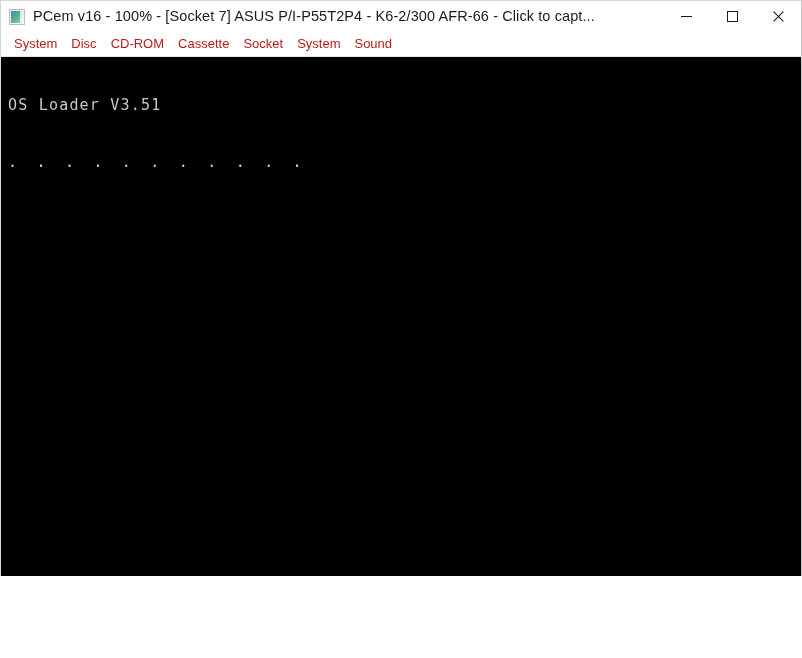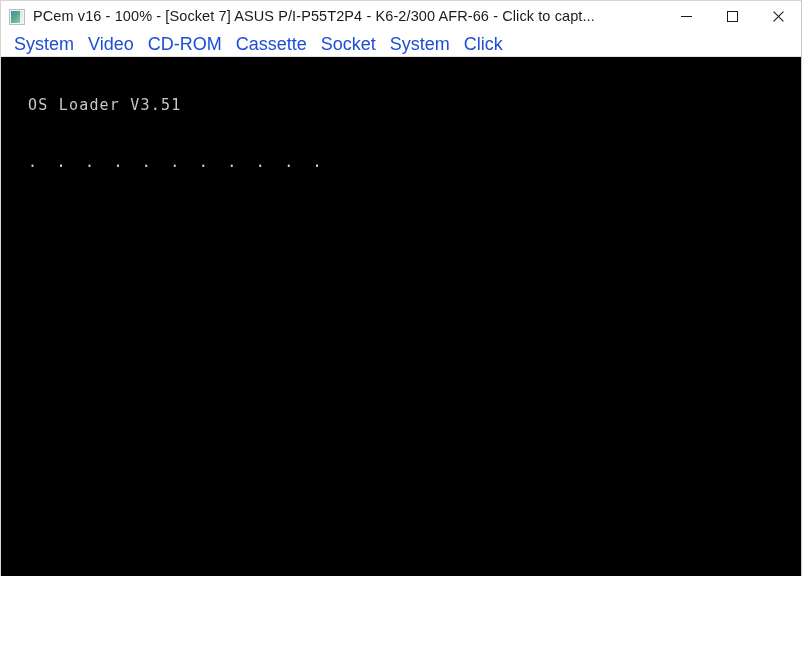--- a/index.html
+++ b/index.html
@@ -105,22 +105,22 @@
     min-height: 25px;
     background: #ffffff;
     border-bottom: 1px solid #e3e3e3;
     display: flex;
     align-items: center;
     padding-left: 6px;
     box-sizing: border-box;
     user-select: none;
   }
   .menu-item {
-    font-size: 18px;
-    color: #1d4ed8;
+    font-size: 13px;
+    color: #b91c1c;
     padding: 0 7px;
     line-height: 24px;
     height: 24px;
     white-space: nowrap;
     cursor: default;
   }
 
   
   #screen {
     flex: 1 1 auto;
@@ -134,21 +134,20 @@
     position: absolute;
     left: 0;
     top: 1px;
     font-family: "DejaVu Sans Mono", "Liberation Mono", monospace;
     font-size: 15px;
     line-height: 19px;
     color: #c8c8c8;
     white-space: pre;
     letter-spacing: 1.2px;
     padding-left: 7px;
-    margin-left: 20px;
   }
   #console .line { display: block; height: 19px; }
   #console .line.dots {
     letter-spacing: 5.2px;
     font-size: 15px;
     color: #d0d0d0;
   }
 </style>
 </head>
 <body>
@@ -181,26 +180,26 @@
             <line x1="0.6" y1="0.6" x2="10.4" y2="10.4" stroke="#1a1a1a" stroke-width="1.1"></line>
             <line x1="10.4" y1="0.6" x2="0.6" y2="10.4" stroke="#1a1a1a" stroke-width="1.1"></line>
           </svg>
         </span>
       </button>
     </div>
   </div>
 
   <div id="menubar">
     <div class="menu-item">System</div>
-    <div class="menu-item">Video</div>
+    <div class="menu-item">Disc</div>
     <div class="menu-item">CD-ROM</div>
     <div class="menu-item">Cassette</div>
     <div class="menu-item">Socket</div>
     <div class="menu-item">System</div>
-    <div class="menu-item">Click</div>
+    <div class="menu-item">Sound</div>
   </div>
 
   <div id="screen">
     <div id="console">
       <span class="line">OS Loader V3.51</span>
       <span class="line dots">. . . . . . . . . . .</span>
     </div>
   </div>
 
 </div>

